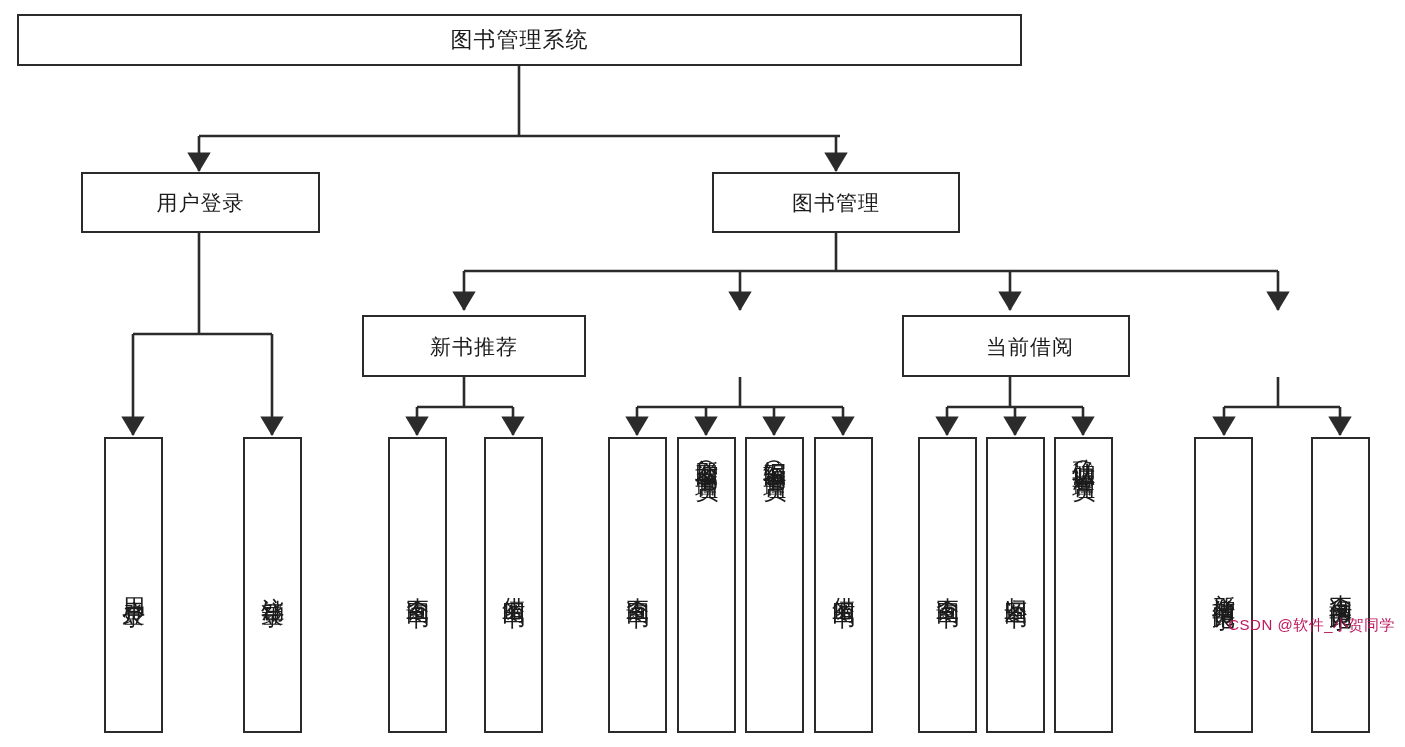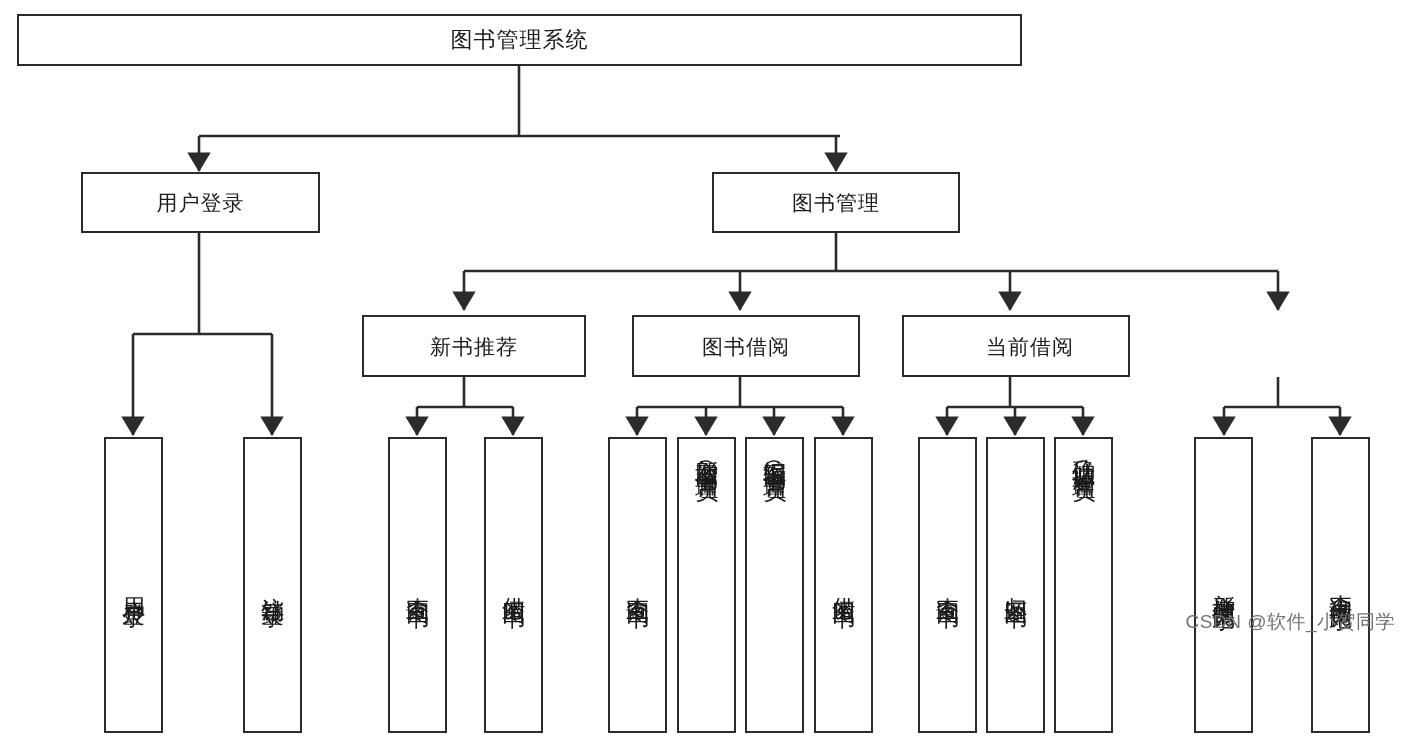--- a/index.html
+++ b/index.html
@@ -57,22 +57,22 @@
   }
   .node.v.top{
     align-items:flex-start;
   }
   .node.v.top .label{
     padding-top:2px;
   }
   #watermark{
     position:absolute;
     right:10px;bottom:4px;
-    font-size:19px;
-    color:#737373;
+    font-size:15px;
+    color:#be185d;
     letter-spacing:0.5px;
     white-space:nowrap;
     font-family:"Liberation Sans","DejaVu Sans",sans-serif;
   }
 </style>
 </head>
 <body>
 
 <div id="diagram">
 
@@ -136,23 +136,20 @@
   <div class="node h" style="left:81px;top:172px;width:239px;height:61px;">
     <span class="label">用户登录</span>
   </div>
   <div class="node h" style="left:362px;top:315px;width:224px;height:62px;">
     <span class="label">新书推荐</span>
   </div>
 
   <div class="node h" style="left:712px;top:172px;width:248px;height:61px;">
     <span class="label">图书管理</span>
   </div>
-  <div class="node h" style="left:632px;top:315px;width:228px;height:62px;">
-    <span class="label">图书借阅</span>
-  </div>
   <div class="node h" style="left:902px;top:315px;width:228px;height:62px;padding-left:28px;">
     <span class="label">当前借阅</span>
   </div>
 
   <div class="node v" style="left:104px;top:437px;width:59px;height:296px;">
     <span class="label">用户登录</span>
   </div>
   <div class="node v" style="left:243px;top:437px;width:59px;height:296px;">
     <span class="label">注销登录</span>
   </div>

